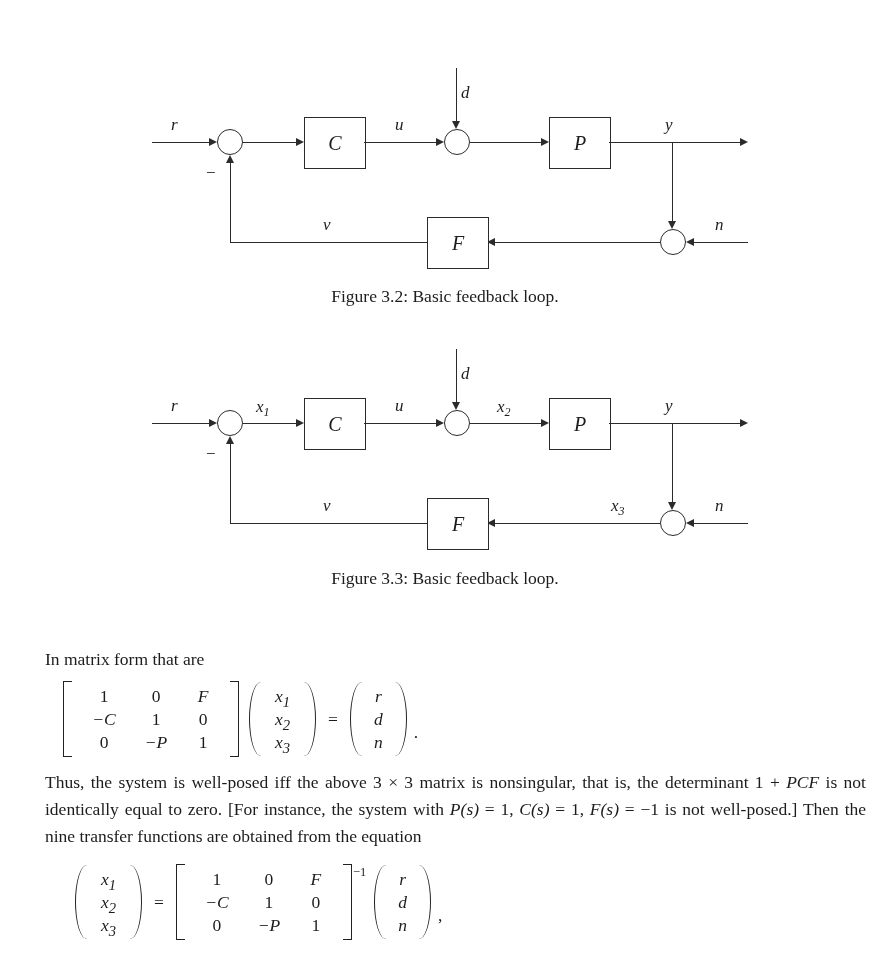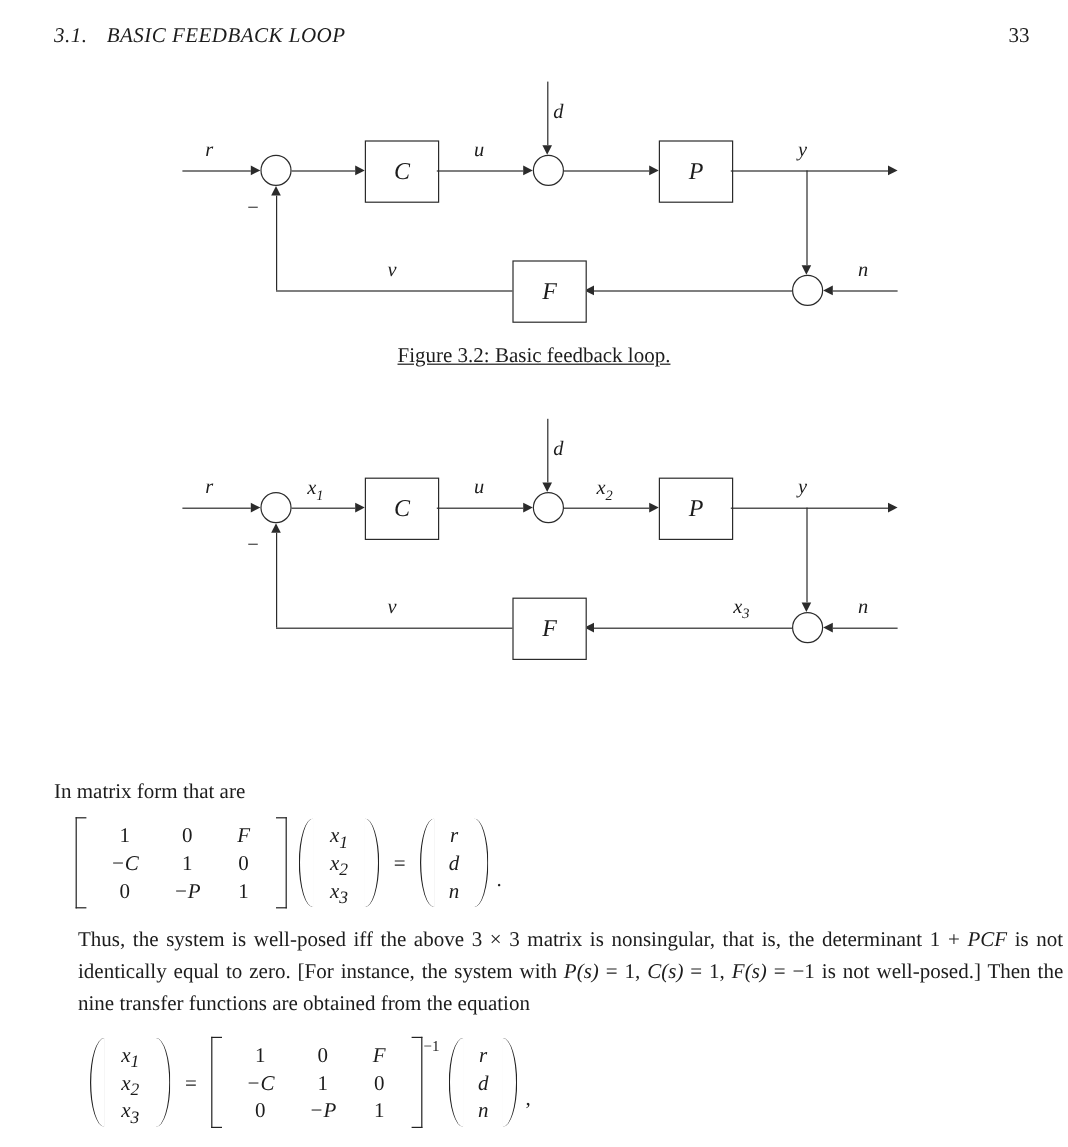--- a/index.html
+++ b/index.html
@@ -21,21 +21,21 @@
   .lab{position:absolute;font-style:italic;font-size:17px;line-height:18px;}
   .lab sub{font-size:12px;}
   .arr{position:absolute;width:0;height:0;}
   .arr-r{border-top:4px solid transparent;border-bottom:4px solid transparent;border-left:8px solid #2b2b2b;}
   .arr-l{border-top:4px solid transparent;border-bottom:4px solid transparent;border-right:8px solid #2b2b2b;}
   .arr-d{border-left:4px solid transparent;border-right:4px solid transparent;border-top:8px solid #2b2b2b;}
   .arr-u{border-left:4px solid transparent;border-right:4px solid transparent;border-bottom:8px solid #2b2b2b;}
   .caption{position:absolute;left:0;width:100%;text-align:center;font-size:17.5px;}
   
   .intro{position:absolute;left:45px;top:649px;font-size:17.5px;}
-  .para{position:absolute;left:45px;top:769px;width:821px;font-size:17.5px;line-height:27px;text-align:justify;margin-left:20px;}
+  .para{position:absolute;left:45px;top:769px;width:821px;font-size:17.5px;line-height:27px;text-align:justify;}
   .it{font-style:italic;}
   
   .eq{position:absolute;display:flex;align-items:center;}
   .sqb{height:76px;width:9px;border:1.6px solid #222;box-sizing:border-box;}
   .sqb-l{border-right:none;}
   .sqb-r{border-left:none;}
   .par{height:74px;width:12px;box-sizing:border-box;}
   .par-l{border-left:1.6px solid #222;border-top-left-radius:100% 50%;border-bottom-left-radius:100% 50%;}
   .par-r{border-right:1.6px solid #222;border-top-right-radius:100% 50%;border-bottom-right-radius:100% 50%;}
   .mgrid{display:grid;grid-template-columns:52px 52px 42px;padding:0 6px;}
@@ -44,24 +44,20 @@
   .vcol span{text-align:center;height:23px;line-height:23px;font-size:17.5px;}
   .eqs{margin:0 12px;font-size:17.5px;}
   .sup{font-size:12.5px;display:inline-block;transform:translateY(-30px);margin-left:1px;}
   .punct{font-size:17.5px;margin-left:7px;transform:translateY(13px);}
 </style>
 </head>
 <body>
 
 <div class="page">
 
-  <div class="runhead">
-    <span class="sec"><span class="secnum">3.1.</span><span>BASIC FEEDBACK LOOP</span></span>
-    <span class="pgnum">33</span>
-  </div>
 
   <div class="fig" style="top:60px;">
 
     <div class="hl" style="left:152px;top:82px;width:57px;"></div>
     <div class="arr arr-r" style="left:209px;top:78px;"></div>
     <div class="circ" style="left:217px;top:69px;"></div>
     <div class="hl" style="left:243px;top:82px;width:53px;"></div>
     <div class="arr arr-r" style="left:296px;top:78px;"></div>
     <div class="blk" style="left:304px;top:57px;">
         <span class="it">C</span>
@@ -95,21 +91,21 @@
     <div class="vl" style="left:230px;top:103px;height:79px;"></div>
     <div class="arr arr-u" style="left:226px;top:95px;"></div>
 
     <div class="lab" style="left:171px;top:56px;">r</div>
     <div class="lab" style="left:395px;top:56px;">u</div>
     <div class="lab" style="left:461px;top:24px;">d</div>
     <div class="lab" style="left:665px;top:56px;">y</div>
     <div class="lab" style="left:715px;top:156px;">n</div>
     <div class="lab" style="left:323px;top:156px;">v</div>
     <div class="lab" style="left:206px;top:104px;font-style:normal;">−</div>
-    <div class="caption" style="top:226px;text-decoration:underline;">Figure 3.2: Basic feedback loop.</div>
+    <div class="caption" style="top:226px;">Figure 3.2: Basic feedback loop.</div>
   </div>
 
   <div class="fig" style="top:341px;">
     <div class="hl" style="left:152px;top:82px;width:57px;"></div>
     <div class="arr arr-r" style="left:209px;top:78px;"></div>
     <div class="circ" style="left:217px;top:69px;"></div>
     <div class="hl" style="left:243px;top:82px;width:53px;"></div>
     <div class="arr arr-r" style="left:296px;top:78px;"></div>
     <div class="blk" style="left:304px;top:57px;">
         <span class="it">C</span>
@@ -143,20 +139,21 @@
     <div class="lab" style="left:171px;top:56px;">r</div>
     <div class="lab" style="left:256px;top:57px;"><span>x</span><sub>1</sub></div>
     <div class="lab" style="left:395px;top:56px;">u</div>
     <div class="lab" style="left:461px;top:24px;">d</div>
     <div class="lab" style="left:497px;top:57px;"><span>x</span><sub>2</sub></div>
     <div class="lab" style="left:665px;top:56px;">y</div>
     <div class="lab" style="left:611px;top:156px;"><span>x</span><sub>3</sub></div>
     <div class="lab" style="left:715px;top:156px;">n</div>
     <div class="lab" style="left:323px;top:156px;">v</div>
     <div class="lab" style="left:206px;top:104px;font-style:normal;">−</div>
+    <div class="caption" style="top:227px;">Figure 3.3: Basic feedback loop.</div>
   </div>
 
   <div class="intro">In matrix form that are</div>
 
   <div class="eq" style="left:63px;top:677px;height:84px;">
     <div class="sqb sqb-l"></div>
     <div class="mgrid">
       <span>1</span>
       <span>0</span>
       <span class="it">F</span>

